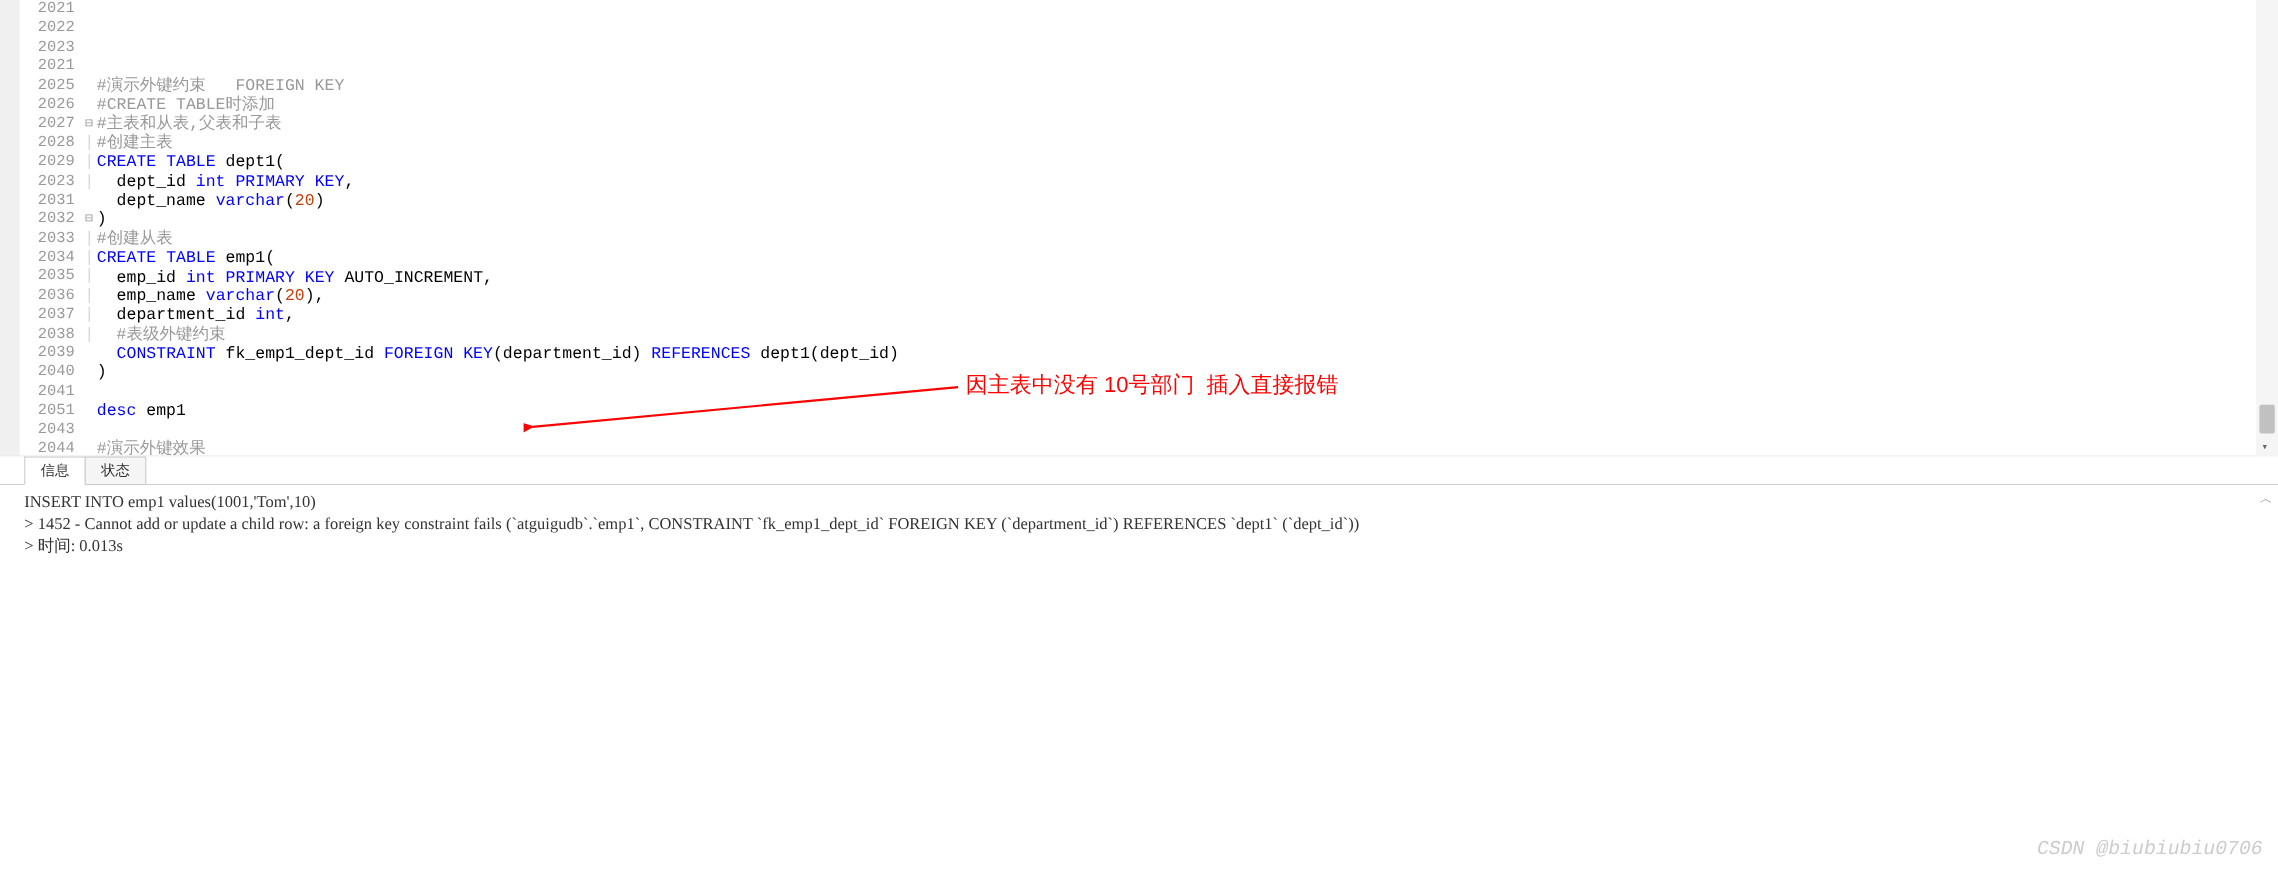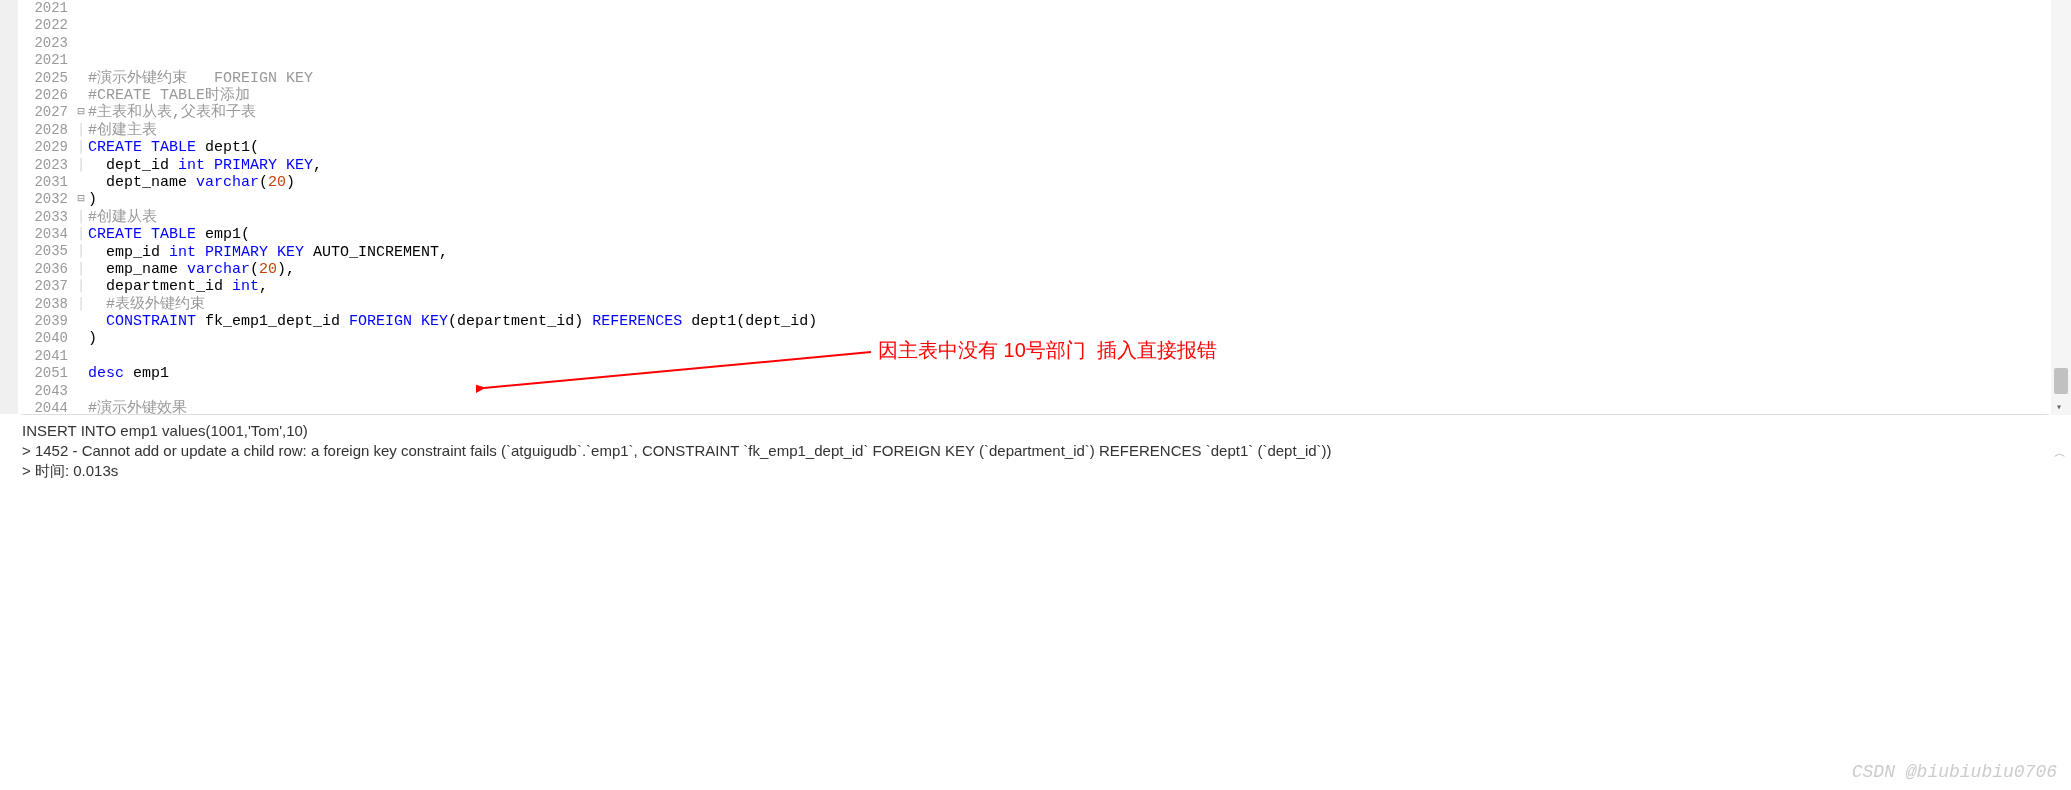--- a/index.html
+++ b/index.html
@@ -10,21 +10,20 @@
     width: 2071px;
     height: 790px;
     overflow: hidden;
     position: relative;
   }
   .editor-wrap {
     display: flex;
     height: 415px;
     border-bottom: 1px solid #ddd;
     position: relative;
-    border-radius: 27px;
   }
   .left-strip {
     width: 18px;
     background: #f0f0f0;
     height: 100%;
     flex-shrink: 0;
   }
   .gutter {
     width: 56px;
     background: #ffffff;
@@ -123,21 +122,21 @@
     cursor: pointer;
     color: #333;
   }
   .tab.active {
     background: #fff;
     border-bottom: 1px solid #fff;
     font-weight: normal;
   }
   .messages {
     padding: 6px 22px;
-    font-family: Liberation Sans, sans-serif;
+    font-family: Liberation Serif, serif;
     font-size: 15px;
     color: #333;
     line-height: 20px;
     flex: 1;
     background: #fff;
     white-space: pre;
     overflow: hidden;
   }
   .msg-scroll {
     position: absolute;
@@ -227,19 +226,23 @@
     </svg>
     <div class="annotation">因主表中没有 10号部门  插入直接报错</div>
   </div>
   <div class="editor-scroll">
     <div class="thumb"></div>
     <div class="arrow-down">▾</div>
   </div>
 </div>
 
 <div class="bottom-panel">
+  <div class="tabs">
+    <div class="tab active">信息</div>
+    <div class="tab">状态</div>
+  </div>
   <div class="messages"><span>INSERT INTO emp1 values(1001,'Tom',10)</span>
 <span>&gt; 1452 - Cannot add or update a child row: a foreign key constraint fails (`atguigudb`.`emp1`, CONSTRAINT `fk_emp1_dept_id` FOREIGN KEY (`department_id`) REFERENCES `dept1` (`dept_id`))</span>
 <span>&gt; 时间: 0.013s</span></div>
   <div class="msg-scroll">︿</div>
 </div>
 
 <div class="watermark">CSDN @biubiubiu0706</div>
 
 </body></html>

